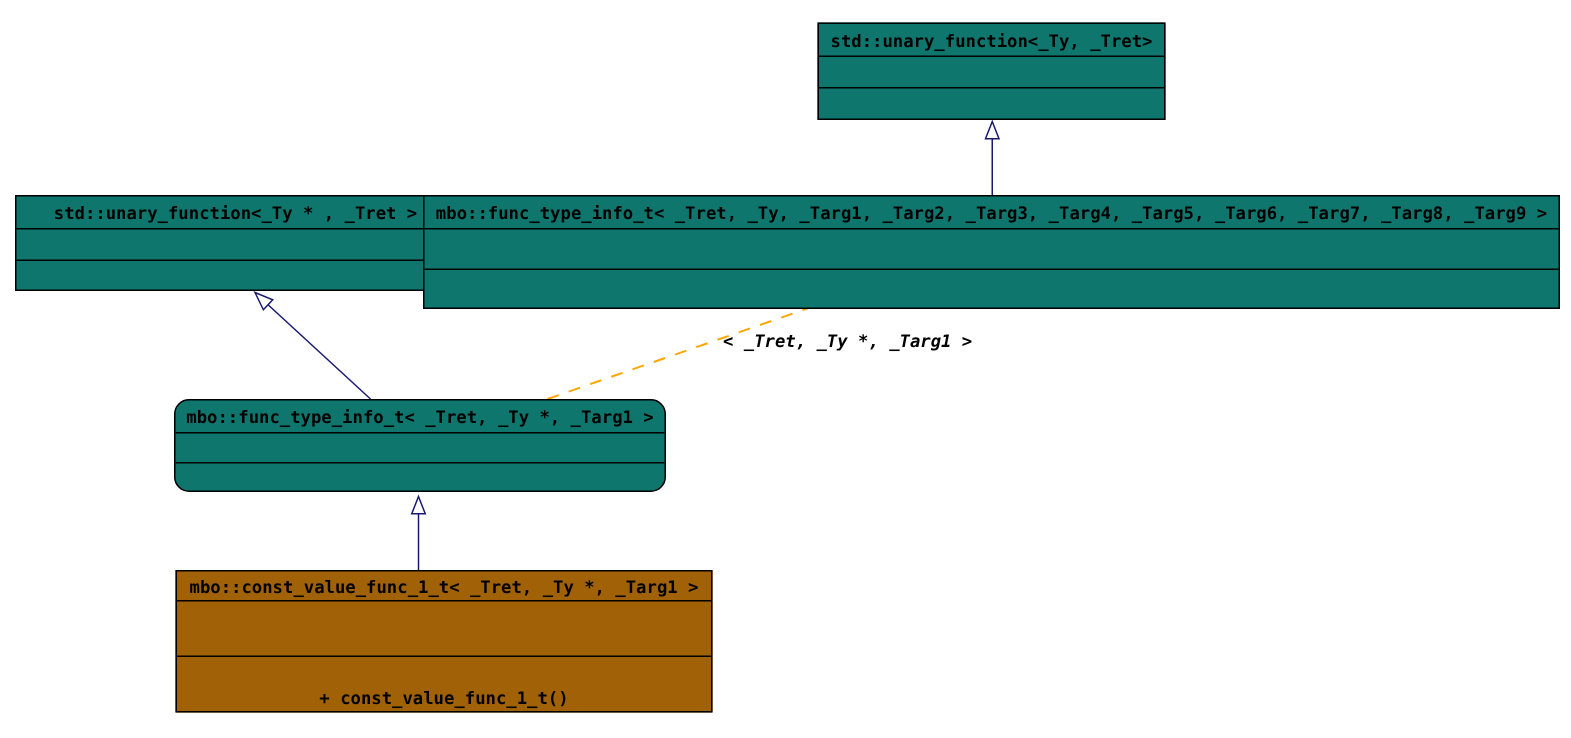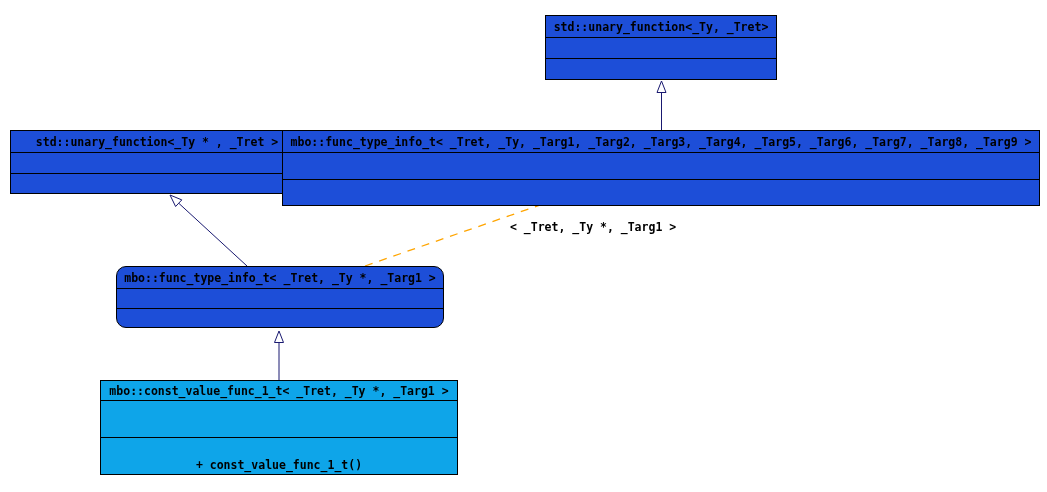--- a/index.html
+++ b/index.html
@@ -21,26 +21,27 @@
   .arrow-layer {
     position: absolute;
     left: 0; top: 0;
     width: 1047px;
     height: 492px;
   }
   .uml-box {
     position: absolute;
     box-sizing: border-box;
     border: 1px solid #000000;
-    background: #1d4ed8;
+    background: #0f766e;
     display: flex;
     flex-direction: column;
   }
   .uml-box.focus {
-    background: #0ea5e9;
+    background: #a16207;
+    margin-left: 17px;
   }
   .uml-title {
     height: 21px;
     flex: none;
     border-bottom: 1px solid #000000;
     display: flex;
     align-items: center;
     justify-content: center;
     white-space: nowrap;
     overflow: hidden;
@@ -64,23 +65,24 @@
     justify-content: center;
     align-items: flex-end;
   }
   .uml-comp.methods .mblock {
     text-align: left;
     line-height: 17px;
     padding-top: 3px;
   }
   .edge-label {
     position: absolute;
-    left: 510px;
+    left: 482px;
     top: 220px;
     white-space: nowrap;
+    font-style: italic;
   }
   
   #box-top    { left: 545px; top: 15px;  width: 232px; height: 65px; }
   #box-left   { left: 10px;  top: 130px; width: 294px; height: 64px; }
   #box-wide   { left: 282px; top: 130px; width: 758px; height: 76px; }
   #box-mid    { left: 116px; top: 266px; width: 328px; height: 62px; border-radius: 10px; }
   #box-bottom { left: 100px; top: 380px; width: 358px; height: 95px; }
   #box-bottom .uml-title { height: 19px; }
 </style>
 </head>

